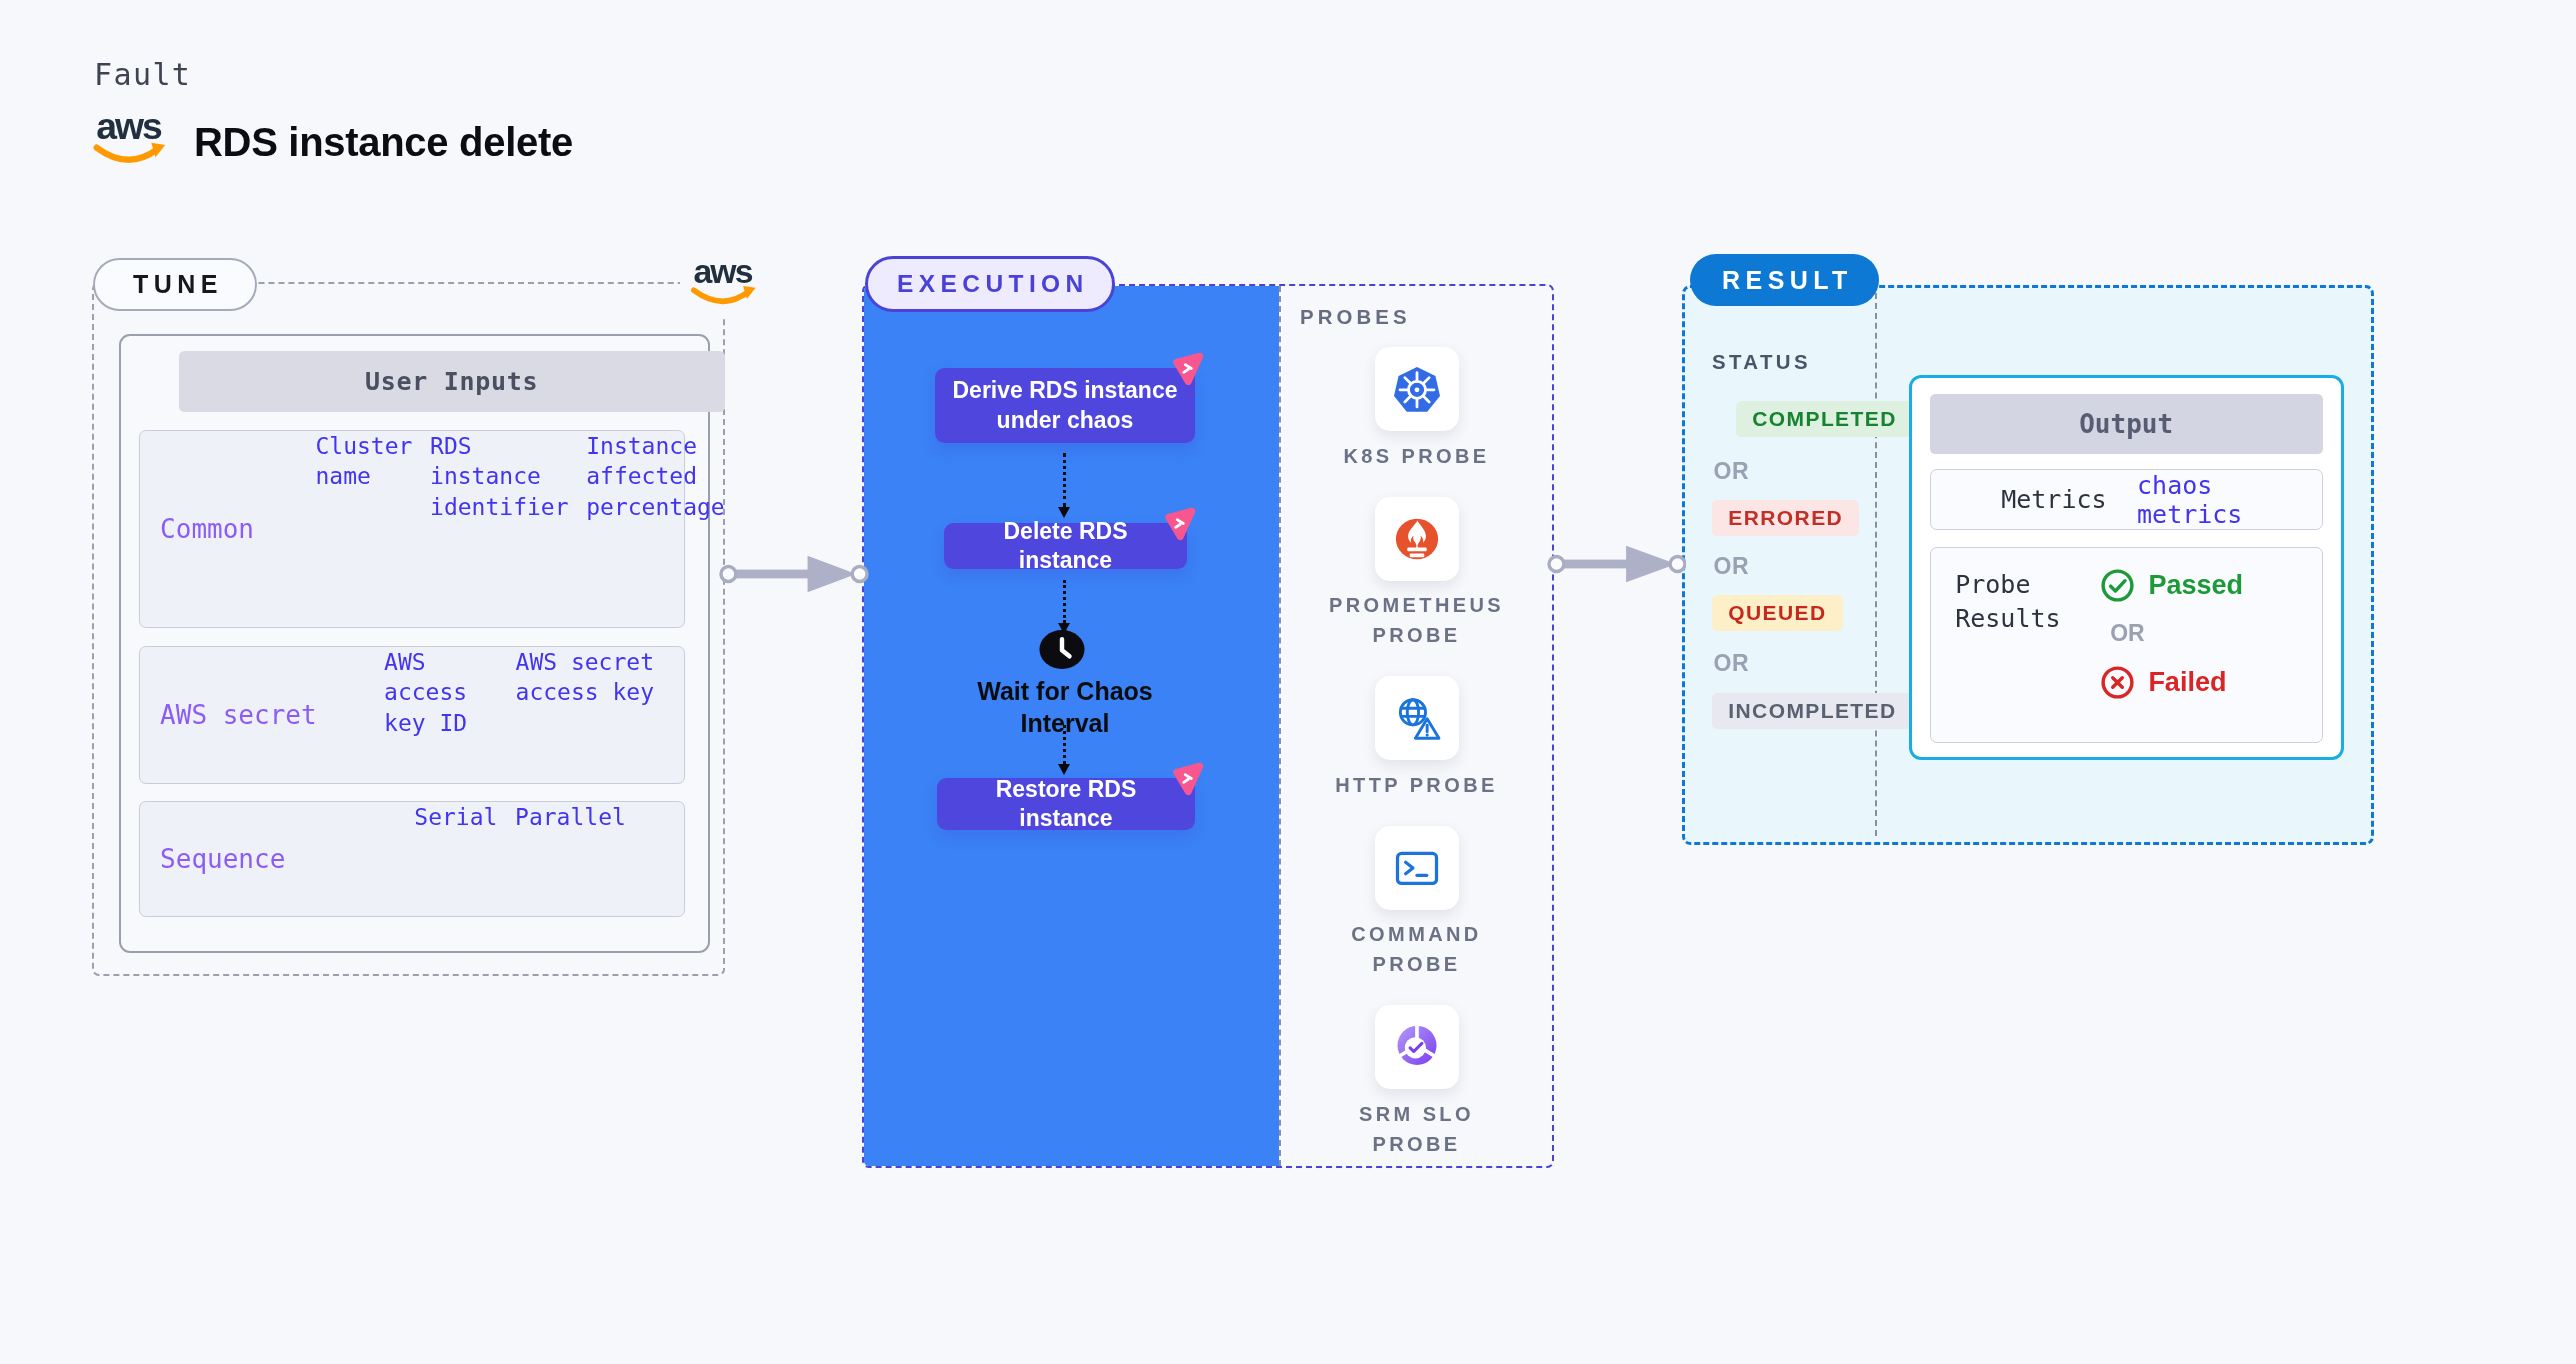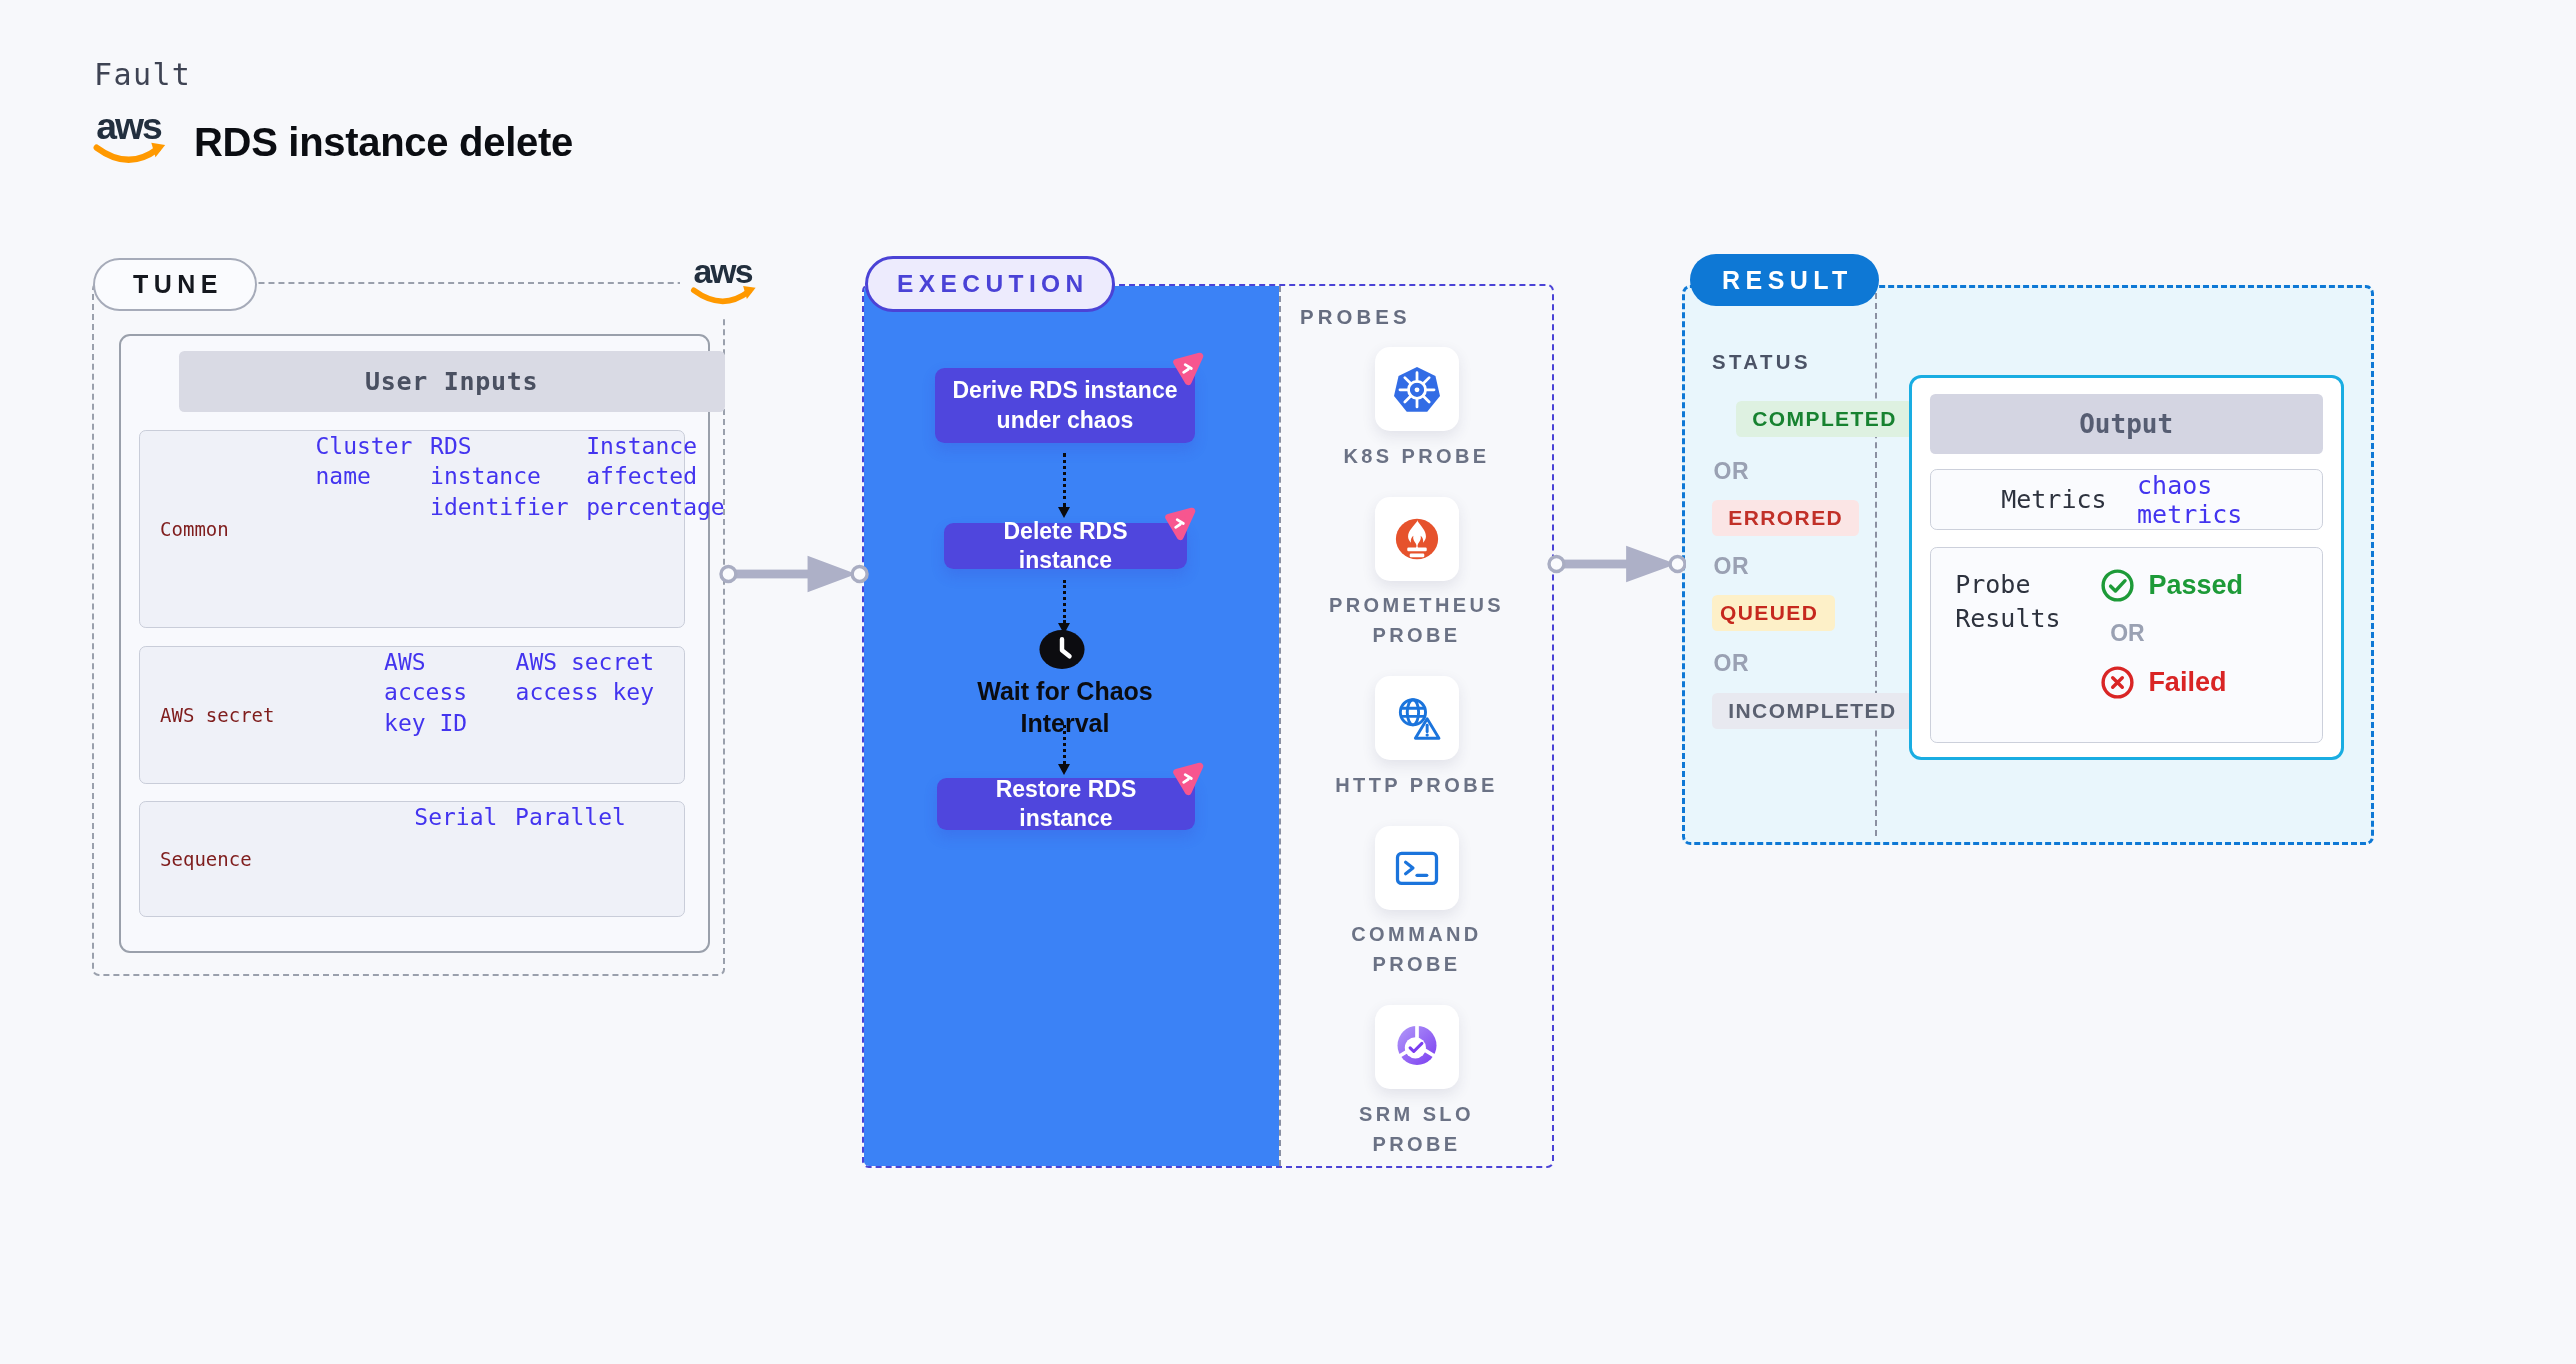--- a/index.html
+++ b/index.html
@@ -28,21 +28,21 @@
             border:2.7px solid #9aa0ab;border-radius:11px;z-index:2;}
   .ui-header{position:absolute;left:17.7px;top:15px;width:546px;height:61px;background:#d9dae4;border-radius:5.4px;
              display:flex;align-items:center;justify-content:center;
              font-family:"DejaVu Sans Mono","Liberation Mono",monospace;font-size:25px;font-weight:700;color:#4a5061;letter-spacing:0.7px;}
   .ui-row{position:absolute;left:17.7px;width:546px;background:#eff1f8;border:1.4px solid #c9cdd9;border-radius:6.8px;
           display:flex;box-sizing:border-box;}
   .ui-row-1{top:94px;height:198px;}
   .ui-row-2{top:310px;height:138px;}
   .ui-row-3{top:465px;height:116px;}
   .ui-label{width:224px;padding-left:20.4px;display:flex;align-items:center;
-            font-family:"DejaVu Sans Mono","Liberation Mono",monospace;font-size:19px;color:#7f1d1d;}
+            font-family:"DejaVu Sans Mono","Liberation Mono",monospace;font-size:26px;color:#8b5cf6;}
   .ui-links{width:272px;display:flex;justify-content:center;gap:17.7px;}
   .ui-link{font-family:"DejaVu Sans Mono","Liberation Mono",monospace;font-size:23px;line-height:1.32;
            color:#4334ef;text-decoration:none;cursor:pointer;}
 
   
   .flow-arrow{position:absolute;z-index:4;}
 
   
   .exec-box{position:absolute;left:862px;top:284px;width:688px;height:880px;border:2.7px dashed #4b43d6;
             border-radius:6.8px;display:flex;overflow:hidden;box-sizing:content-box;}
@@ -287,21 +287,21 @@
 
   <div class="result-box">
     <div class="result-divider"></div>
 
     <div class="status-heading">STATUS</div>
 
     <div class="status-badge sb-0" style="background: rgb(222, 241, 225); color: rgb(23, 130, 48); margin-left: 24px;">COMPLETED</div>
     <div class="status-or so-0">OR</div>
     <div class="status-badge sb-1" style="background: rgb(251, 229, 229); color: rgb(193, 48, 40);">ERRORED</div>
     <div class="status-or so-1">OR</div>
-    <div class="status-badge sb-2" style="background: rgb(253, 240, 200); color: rgb(198, 40, 30); padding-left: 8px;">QUEUED</div>
+    <div class="status-badge sb-2" style="background: rgb(253, 240, 200); color: rgb(198, 40, 30);">QUEUED</div>
     <div class="status-or so-2">OR</div>
     <div class="status-badge sb-3" style="background: rgb(232, 233, 240); color: rgb(90, 96, 112);">INCOMPLETED</div>
 
     <div class="output-panel">
       <div class="out-header">Output</div>
 
       <div class="out-row row-metrics">
         <div class="metrics-label">Metrics</div>
         <a class="metrics-link">chaos metrics</a>
       </div>

